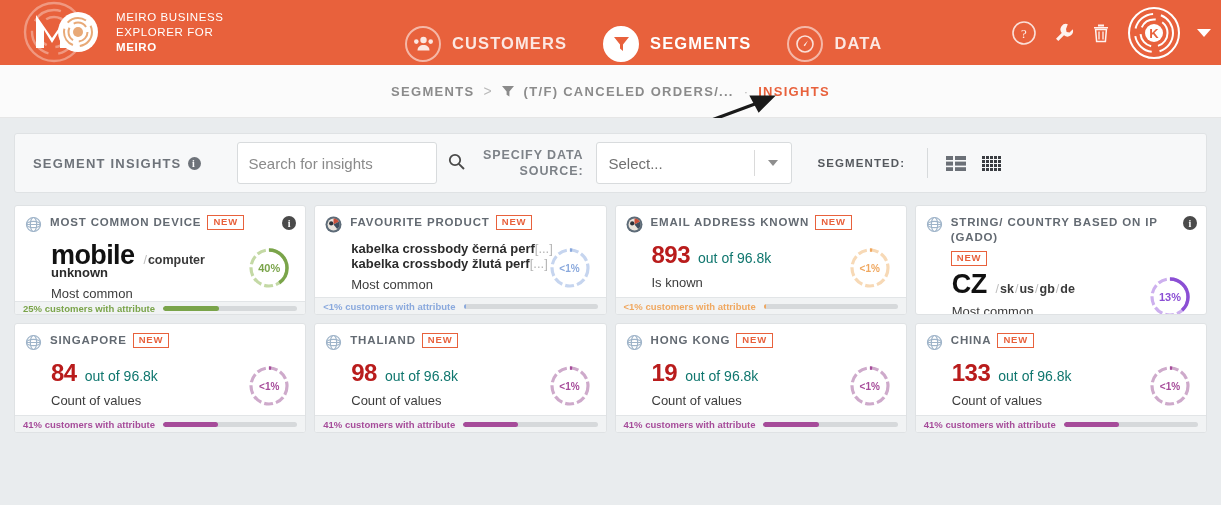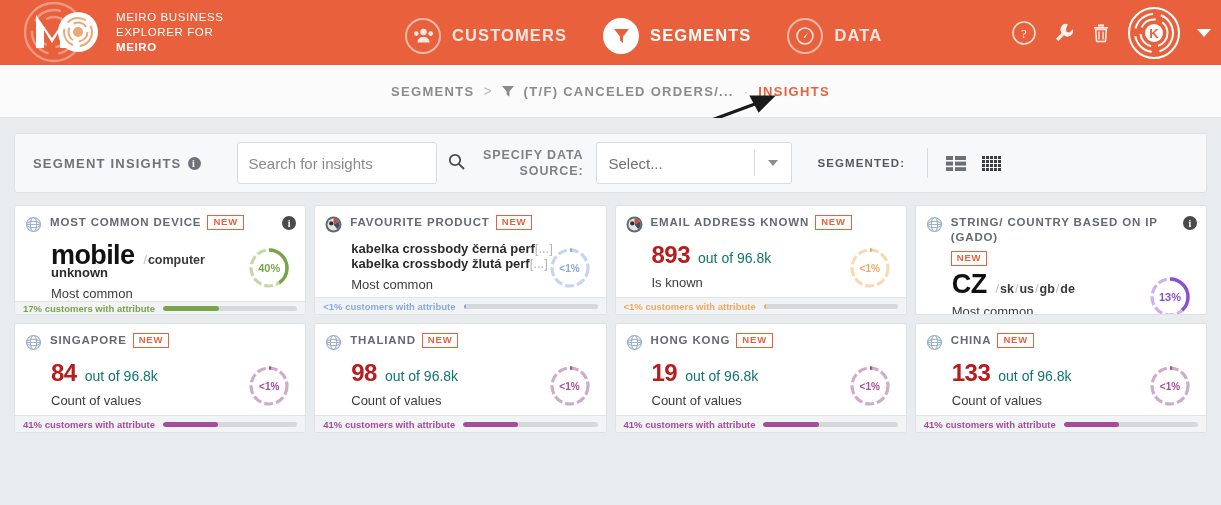--- a/index.html
+++ b/index.html
@@ -26,21 +26,21 @@
     color: #fff;
     font-size: 11.5px;
     letter-spacing: 0.6px;
     line-height: 15px;
     font-weight: 400;
   }
   .brand-text .b3 { font-weight: bold; }
 
   .mainnav {
     position: absolute;
-    left: 405px; top: 3px;
+    left: 405px; top: 11px;
     height: 65px;
     display: flex;
     align-items: center;
     gap: 36px;
   }
   .navitem { display: flex; align-items: center; gap: 11px; cursor: pointer; }
   .navcircle {
     width: 36px; height: 36px; border-radius: 50%;
     border: 2px solid rgba(255,255,255,0.55);
     display: flex; align-items: center; justify-content: center;
@@ -502,21 +502,21 @@
       </div>
       <div class="donut">
     <svg width="44" height="44" viewBox="0 0 44 44">
       <circle cx="22" cy="22" r="18" fill="none" stroke="#c4d9a5" stroke-width="3.2" stroke-dasharray="9 3"></circle>
       <circle cx="22" cy="22" r="18" fill="none" stroke="#7aa44a" stroke-width="3.4" stroke-dasharray="45.23893421169302 113.09733552923255" transform="rotate(-90 22 22)" stroke-linecap="butt"></circle>
     </svg>
     <span class="donut-label" style="color:#7aa44a">40%</span>
   </div>
     </div>
     <div class="card-foot">
-      <span class="foot-text" style="color:#7aa44a">17% customers with attribute</span>
+      <span class="foot-text" style="color:#7aa44a">25% customers with attribute</span>
       <span class="foot-bar">
         <span class="foot-bar-fill" style="width:42%;background:#7aa44a"></span>
       </span>
     </div>
       </div>
       <div class="card">
     <div class="card-head">
       <span class="card-icon"><svg width="17" height="17" viewBox="0 0 17 17">
     <circle cx="8.5" cy="8.5" r="8" fill="#5d6b78"></circle>
     <circle cx="8.5" cy="8.5" r="6" fill="#e9e4dd"></circle>

